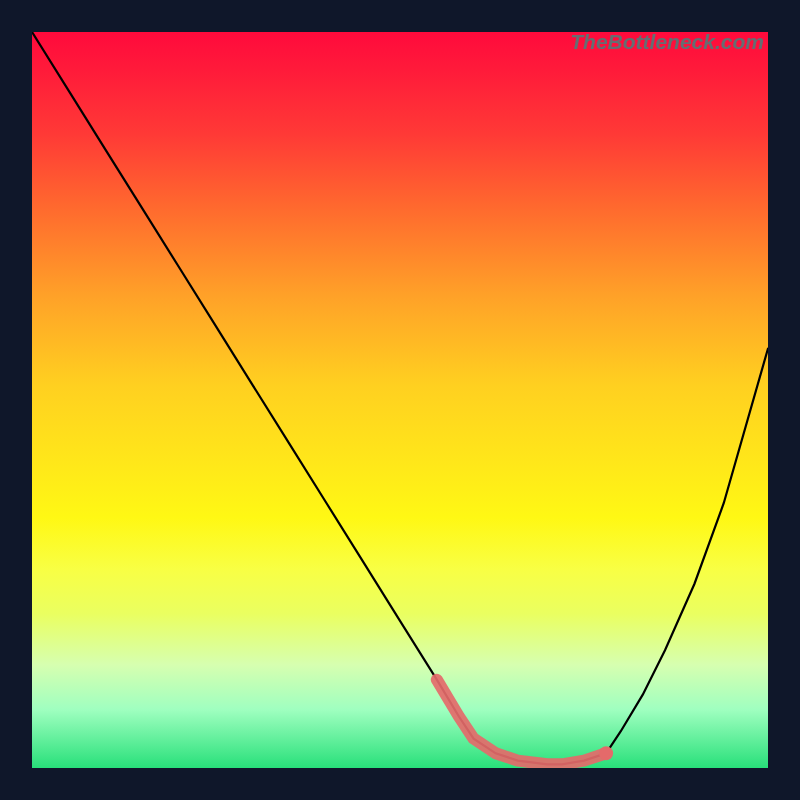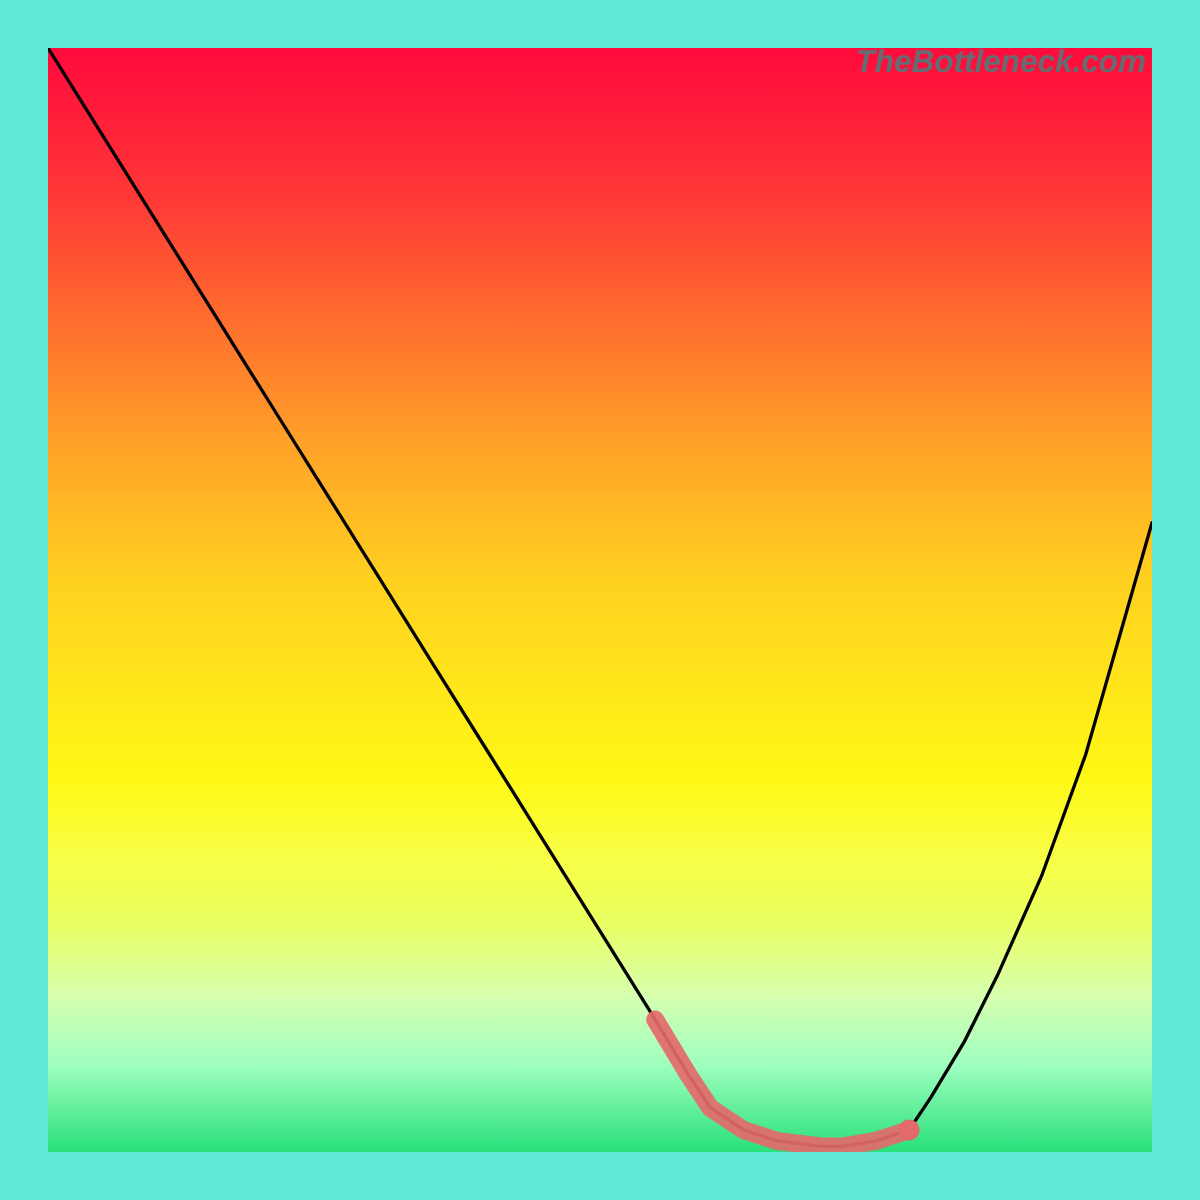--- a/index.html
+++ b/index.html
@@ -1,16 +1,16 @@
 <!DOCTYPE html>
 <html><head>
 <meta charset="utf-8">
 <style>
   html,body{margin:0;padding:0;width:800px;height:800px;background:#000;}
-  .frame{position:relative;width:800px;height:800px;background:#5eead4;text-align:right;}
+  .frame{position:relative;width:800px;height:800px;background:#0f172a;text-align:right;}
   .plot{
     position:absolute;
     left:32px;top:32px;
     width:736px;height:736px;
     background:linear-gradient(to bottom,
       #ff0a3c 0%,
       #ff1a3a 5%,
       #ff3a36 14%,
       #ff6a2e 24%,
       #ffa228 36%,

